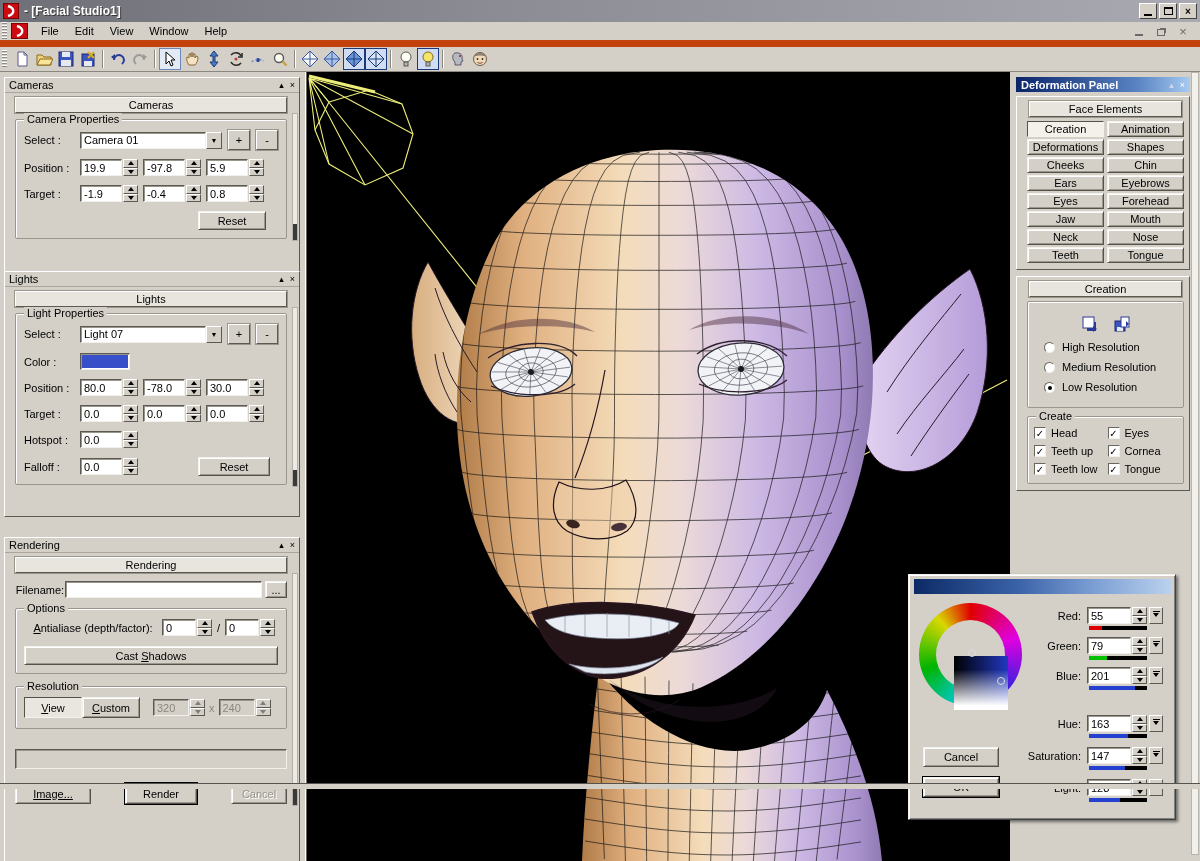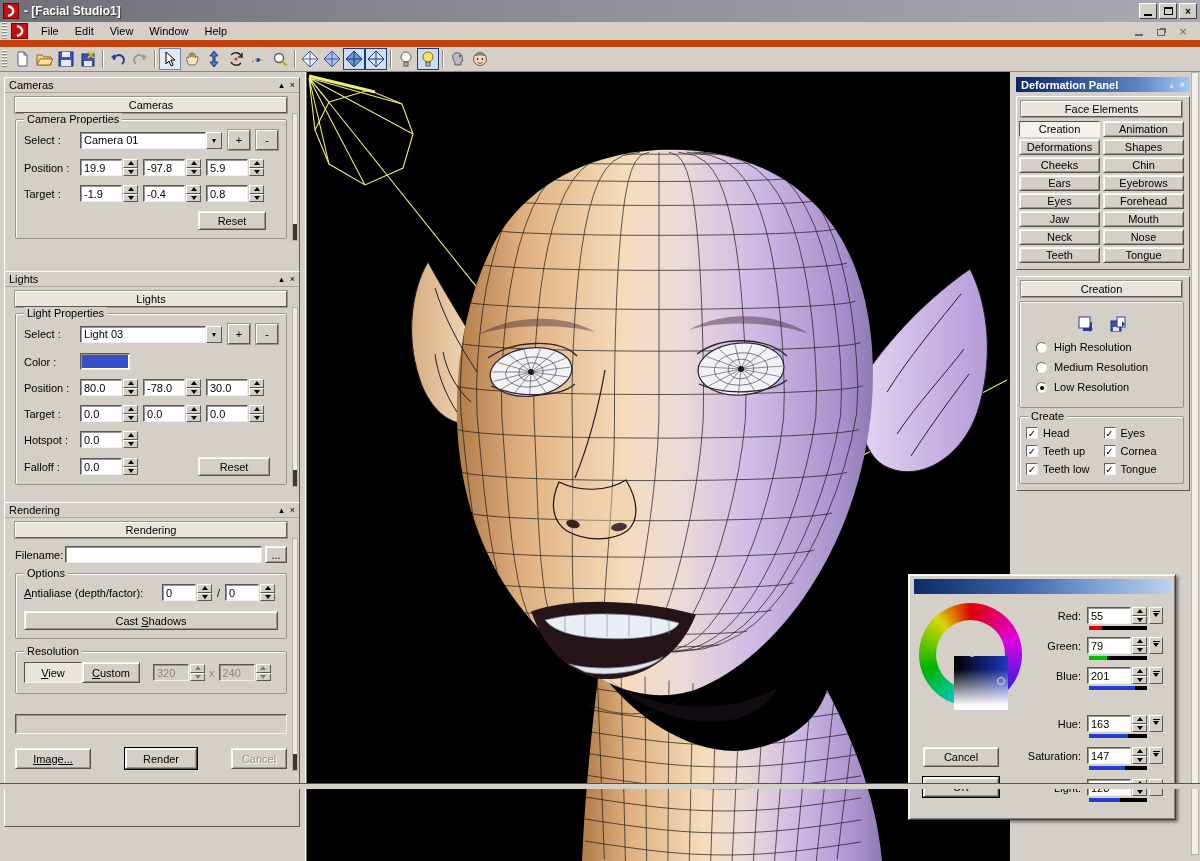--- a/index.html
+++ b/index.html
@@ -99,21 +99,21 @@
   .mini-scroll { position:absolute; right:1px; top:20px; bottom:4px; width:6px; background:#eceae4;
     border:1px solid #b4b0a8; }
   .mini-thumb { position:absolute; bottom:0; left:0; width:4px; height:16px; background:#3a3a3a; }
 
   
   .dp-title { position:absolute; left:6px; top:5px; width:174px; height:15px;
     background:linear-gradient(90deg,#0a246a,#5a84c4 70%,#a6caf0); color:#fff; font-weight:bold;
     display:flex; align-items:center; padding:0 5px; }
   .dp-title .sp { margin-left:auto; display:flex; gap:6px; font-size:9px; font-weight:normal; }
   .dp-box { position:absolute; left:6px; width:174px; background:#d4d0c8;
-    border:1px solid; border-color:#fff #5c5952 #5c5952 #fff; padding:4px 5px 6px 2px; }
+    border:1px solid; border-color:#fff #5c5952 #5c5952 #fff; padding:4px 5px 6px 10px; }
   .fe-grid { display:grid; grid-template-columns:1fr 1fr; gap:2px 3px; margin-top:2px; }
   .fe-btn { height:16px; font-size:11px; }
   .fe-btn.active { background:#f3f1ea; border-color:#55524b #f4f2ec #f4f2ec #55524b; box-shadow:none; }
   .cicons { display:flex; justify-content:center; gap:14px; margin:8px 0 6px 0; }
   .radio-row { display:flex; align-items:center; gap:7px; margin:0 0 8px 10px; }
   .radio { width:11px; height:11px; border-radius:50%; background:#fff; border:1px solid;
     border-color:#6a675f #f2f0ea #f2f0ea #6a675f; position:relative; flex:none; }
   .radio.sel::after { content:""; position:absolute; left:3px; top:3px; width:4px; height:4px;
     border-radius:50%; background:#000; }
   .cb-grid { display:grid; grid-template-columns:1fr 1fr; gap:6px 2px; }
@@ -590,21 +590,21 @@
               <span>×</span>
             </span>
         </div>
         <div class="fp-body">
           <div class="hdrbtn">Lights</div>
           <div class="groupbox" style="margin:6px 2px 0 2px;">
             <span class="gb-label">Light Properties</span>
             <div class="row">
               <span class="lbl">Select :</span>
               <span class="combo">
-                <span class="field">Light 03</span>
+                <span class="field">Light 07</span>
                 <span class="dbtn">▼</span>
               </span>
               <span class="sbtn pm">+</span>
               <span class="sbtn pm">-</span>
             </div>
             <div class="row">
               <span class="lbl">Color :</span>
               <span class="field" style="width:50px;padding:1px;">
                 <span style="flex: 1 1 0%; height: 13px; background: rgb(55, 79, 201);"></span>
               </span>
@@ -682,21 +682,21 @@
                 </span>
               <span class="btn" style="width:72px;height:19px;margin-left:auto;margin-right:8px;">Reset</span>
             </div>
           </div>
           <div class="mini-scroll">
               <span class="mini-thumb"></span>
             </div>
         </div>
       </div>
 
-      <div class="fpanel" style="top:430px; height:325px;">
+      <div class="fpanel" style="top:465px; height:325px;text-align:center;">
         <div class="fp-title">
           <span>Rendering</span>
           <span class="sp">
               <span>▴</span>
               <span>×</span>
             </span>
         </div>
         <div class="fp-body">
           <div class="hdrbtn">Rendering</div>
           <div class="row" style="margin:8px 2px 2px 2px;">

